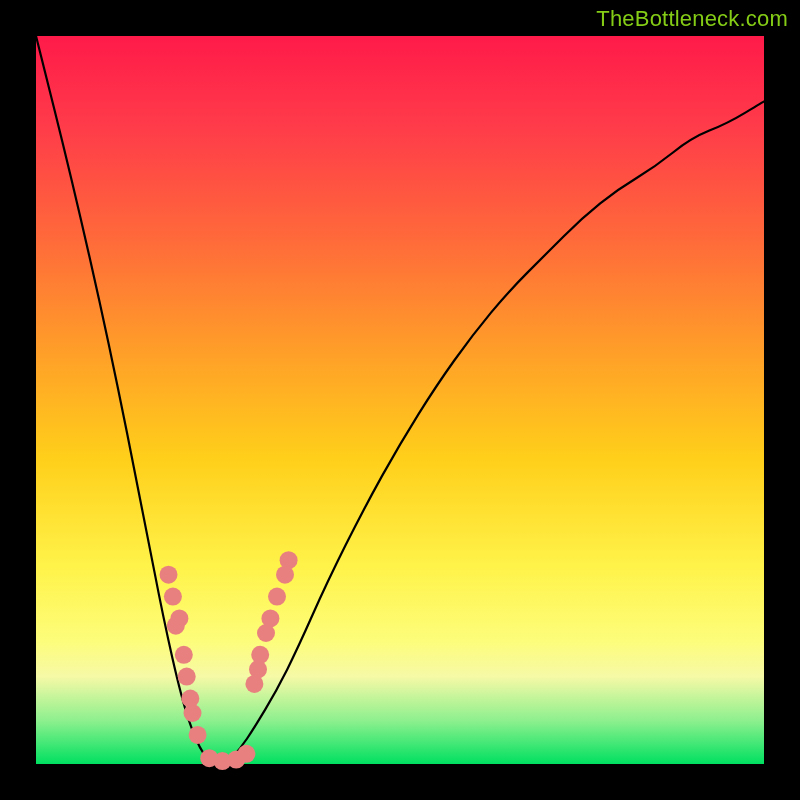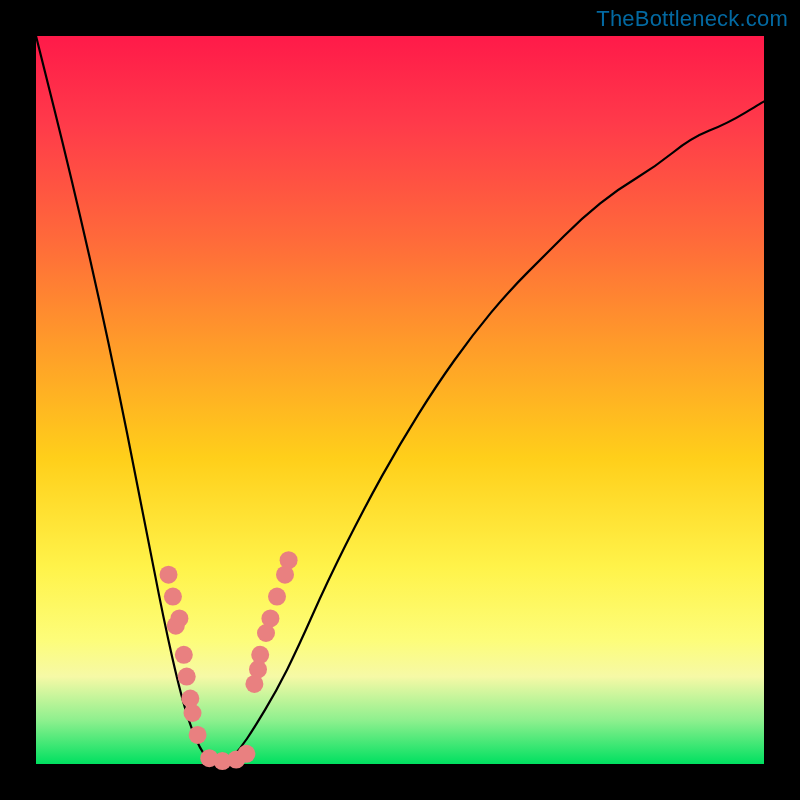--- a/index.html
+++ b/index.html
@@ -37,21 +37,21 @@
       #fdfd7a 83%,
       #f6f9a6 88%,
       #8ef08e 94%,
       #00e060 100%
     );
   }
   .watermark {
     position: absolute;
     top: 6px;
     right: 12px;
-    color: #0369a1;
+    color: #84cc16;
     font-size: 22px;
     font-weight: 500;
     letter-spacing: 0.2px;
     user-select: none;
     margin-left: 48px;
   }
   svg.overlay {
     position: absolute;
     left: 0;
     top: 0;

